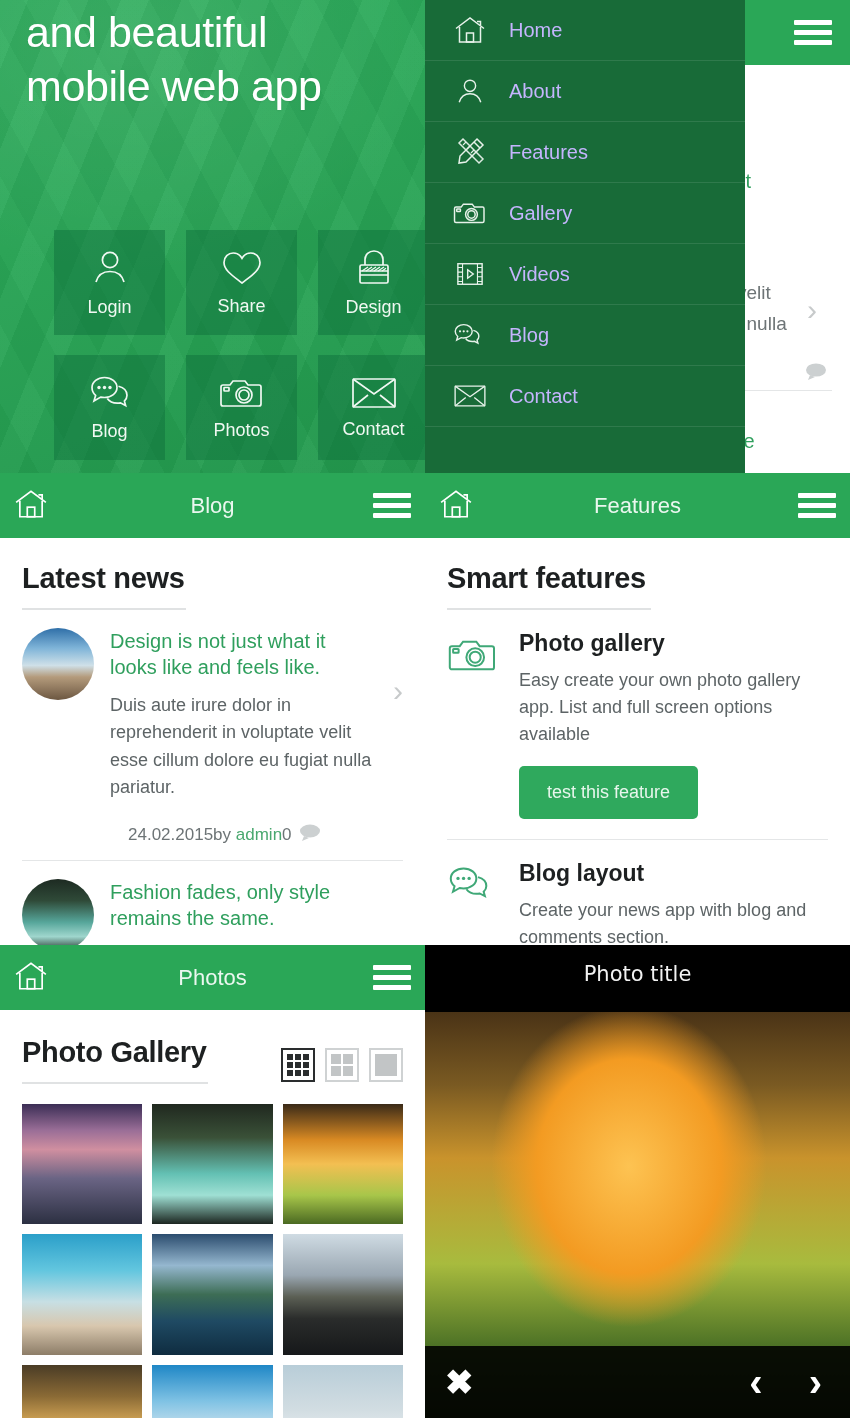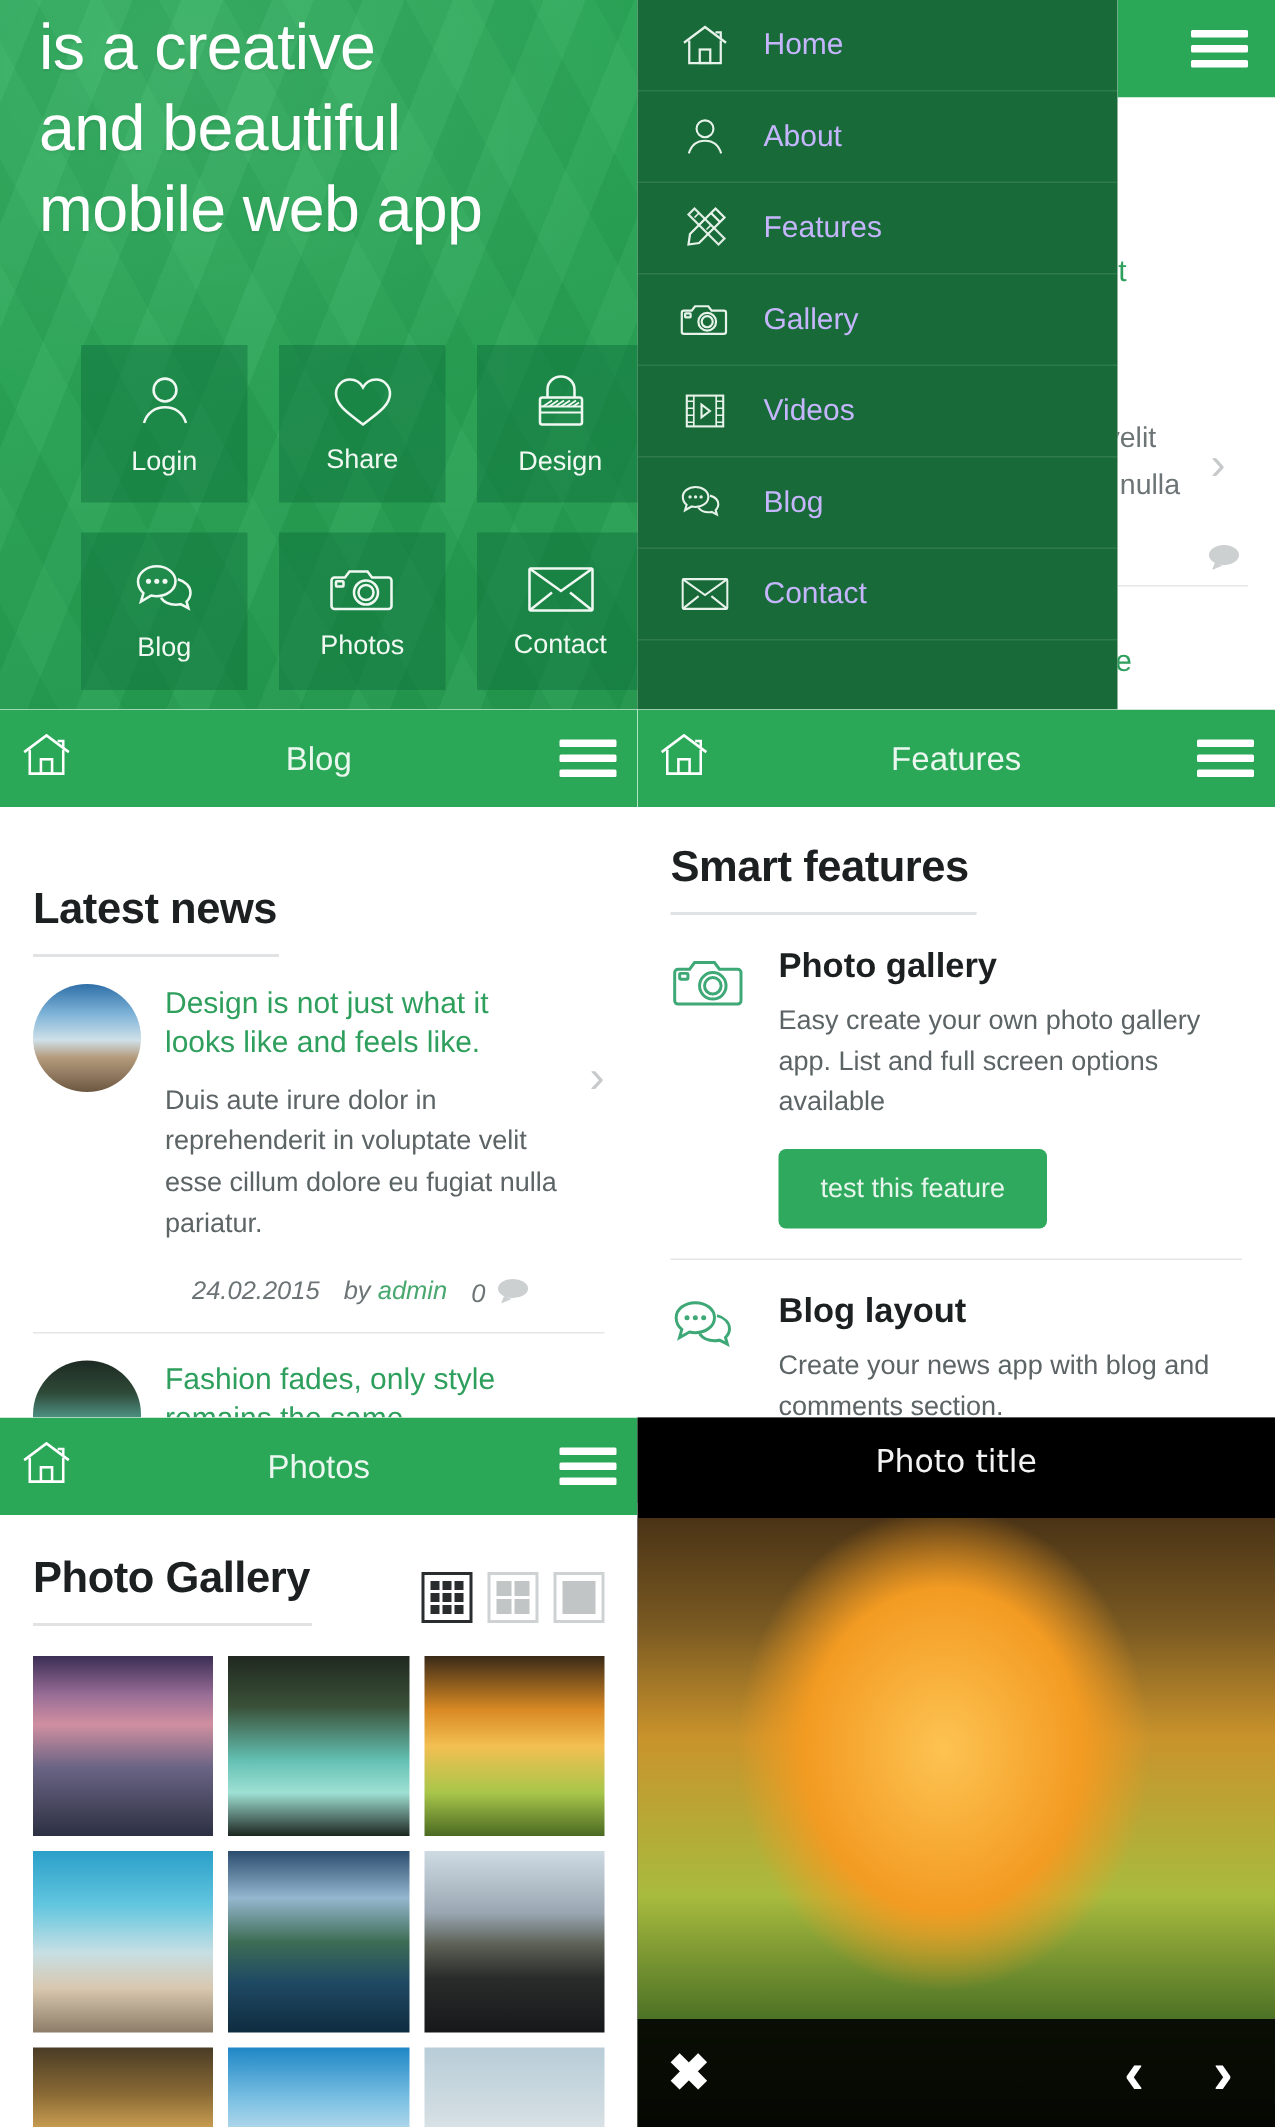--- a/index.html
+++ b/index.html
@@ -71,22 +71,22 @@
 
   
   #blog-panel { left: 0; top: 473px; width: 425px; height: 472px; background: #ffffff; }
   .sec-title { font-size: 29px; font-weight: 700; color: #1d2021; letter-spacing:-0.3px; }
   .sec-rule { height: 2px; background: #e0e2e3; margin-top: 13px; }
   .news-item { display: flex; gap: 16px; padding-top: 18px; position: relative; }
   .thumb { width: 72px; height: 72px; border-radius: 50%; flex: none; overflow: hidden; }
   .news-body { flex: 1; padding-right: 26px; }
   .news-title { color: #2f9f5d; font-size: 20px; line-height: 1.3; font-weight: 400; }
   .news-excerpt { color: #5d6466; font-size: 18px; line-height: 1.52; margin-top: 12px; }
-  .news-meta { display:flex; align-items:flex-start; gap: 16px; font-size: 17px; color:#6d7476;
-    margin-top: 22px; padding-left: 106px; font-style: italic; }
+  .news-meta { display:flex; align-items:center; font-size: 17px; color:#6d7476;
+    margin-top: 22px; padding-left: 106px; }
   .news-meta .author { color: #49a86f; }
   .row-chev { position:absolute; right: 0; top: 64px; color:#c7cacb; font-size:30px; font-weight:300; }
   .news-sep { height: 1px; background: #e4e6e7; margin-top: 14px; }
 
   
   #features-panel { left: 425px; top: 473px; width: 425px; height: 472px; background: #ffffff; }
   .feat-item { display: flex; gap: 20px; padding-top: 20px; }
   .feat-icon { width: 52px; flex: none; color: #3fa877; padding-top: 4px; }
   .feat-title { font-size: 23px; font-weight: 700; color: #1d2021; }
   .feat-desc { font-size: 18px; line-height: 1.5; color: #5d6466; margin-top: 10px; }
@@ -138,21 +138,20 @@
      linear-gradient(#4a3316 0%,#7a5a22 18%,#c9932c 36%,#a8bb3e 62%,#4e7326 82%,#2b4415 100%);}
 </style>
 </head>
 <body>
 
 <div class="canvas">
 
   <section class="panel" id="hero">
     <div class="leaf-tex"></div>
     <div class="hero-head">
-      <div>is a creative</div>
       <div>and beautiful</div>
       <div>mobile web app</div>
     </div>
 
     <div class="tile-grid">
       <div class="tile">
         <span>
           <svg width="42" height="42" viewBox="0 0 42 42" fill="none" stroke="#f0f8f2" stroke-width="1.7">
             <circle cx="21" cy="13" r="7.6"></circle>
               <path d="M7 35c2-7 7.5-10.5 14-10.5S33 28 35 35"></path>
@@ -327,21 +326,21 @@
         </svg>
       </div>
       <div class="nav-title">Blog</div>
       <div class="nav-right hamburger">
           <i></i>
           <i></i>
           <i></i>
         </div>
     </div>
 
-    <div style="padding: 24px 22px 0 22px; margin-top: 28px;">
+    <div style="padding: 24px 22px 0 22px;">
       <h2 class="sec-title">Latest news</h2>
       <div class="sec-rule" style="width:164px;"></div>
 
       <div class="news-item">
         <div class="thumb img-boardwalk"></div>
         <div class="news-body">
           <div class="news-title">Design is not just what it looks like and feels like.</div>
           <div class="news-excerpt">Duis aute irure dolor in reprehenderit in voluptate velit esse cillum dolore eu fugiat nulla pariatur.</div>
         </div>
         <div class="row-chev">›</div>

